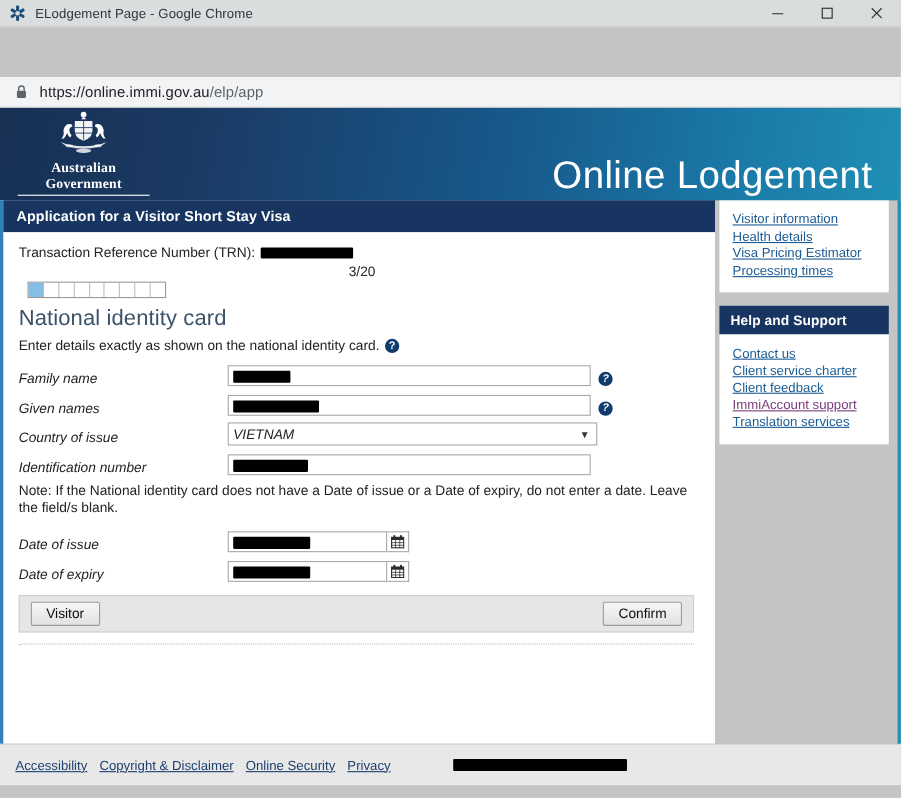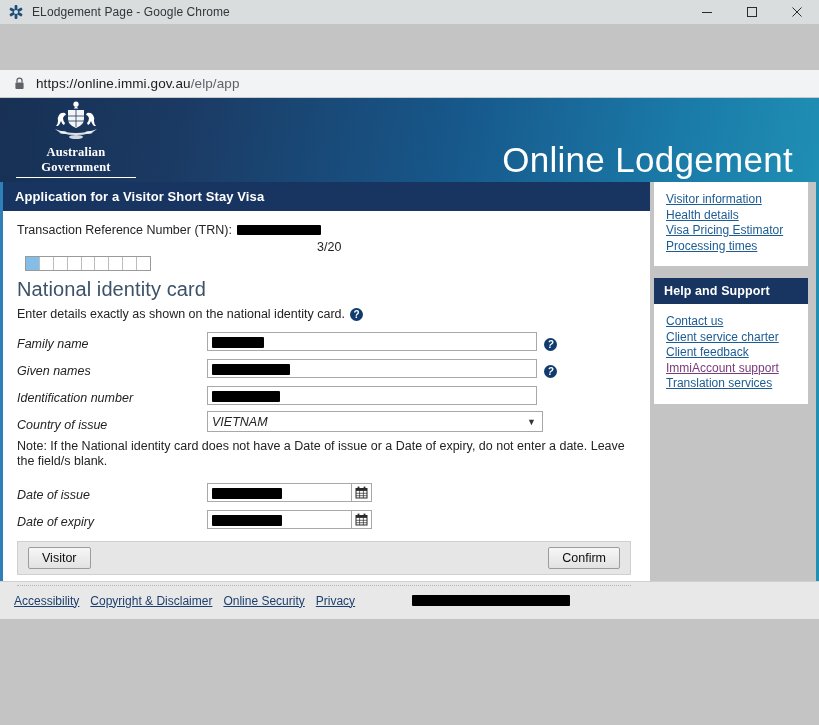--- a/index.html
+++ b/index.html
@@ -161,21 +161,21 @@
     bottom: 2px;
     font-size: 35px;
     color: #ffffff;
     letter-spacing: 0.3px;
     font-weight: normal;
   }
 
   
   .layout {
     display: flex;
-    height: 399px;
+    height: 494px;
     background: #15803d;
   }
   .content-col {
     width: 650px;
     background: #ffffff;
     border-left: 3px solid #2f7fb8;
     box-sizing: border-box;
     position: relative;
   }
   .side-col {
@@ -547,31 +547,31 @@
 
         <div class="form-row">
           <span class="form-label">Given names</span>
           <div class="text-input input-wide">
             <span class="redact val-redact" style="width:78px"></span>
           </div>
           <span class="help-icon help-after">?</span>
         </div>
 
         <div class="form-row">
-          <span class="form-label">Identification number</span>
-          <div class="text-input input-wide">
-            <span class="redact val-redact" style="width:68px"></span>
-          </div>
-        </div>
-
-        <div class="form-row">
           <span class="form-label">Country of issue</span>
           <div class="select-input">
             <span>VIETNAM</span>
             <span class="select-arrow">▼</span>
+          </div>
+        </div>
+
+        <div class="form-row">
+          <span class="form-label">Identification number</span>
+          <div class="text-input input-wide">
+            <span class="redact val-redact" style="width:68px"></span>
           </div>
         </div>
 
         <div class="note-text">Note: If the National identity card does not have a Date of issue or a Date of expiry, do not enter a date. Leave the field/s blank.</div>
 
         <div class="form-row">
           <span class="form-label">Date of issue</span>
           <div class="text-input input-date">
             <span class="redact val-redact" style="width:70px"></span>
           </div>

